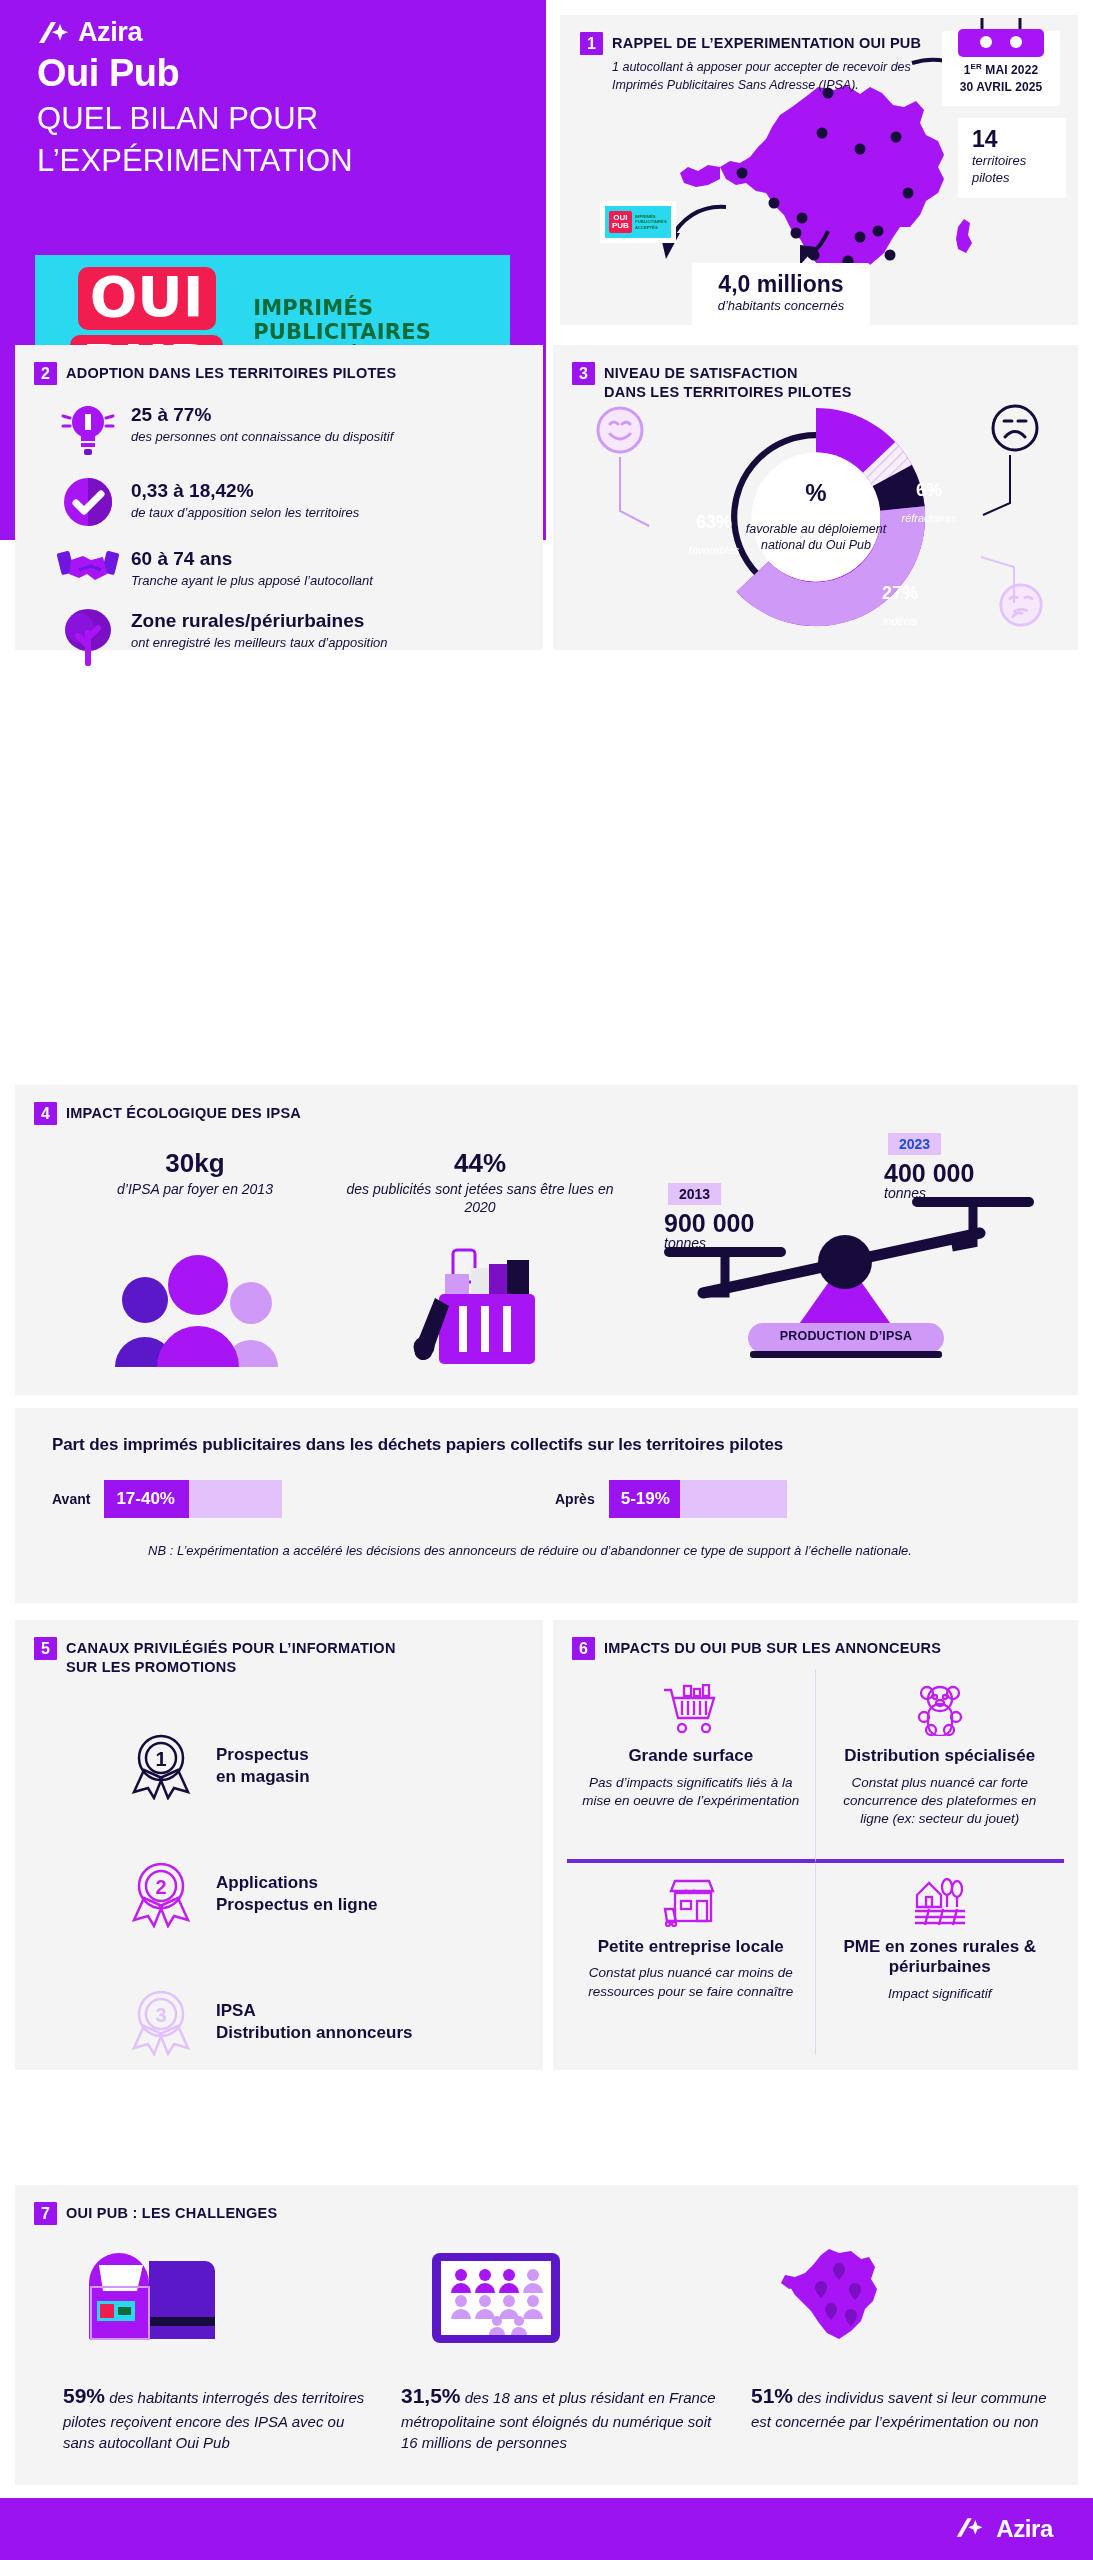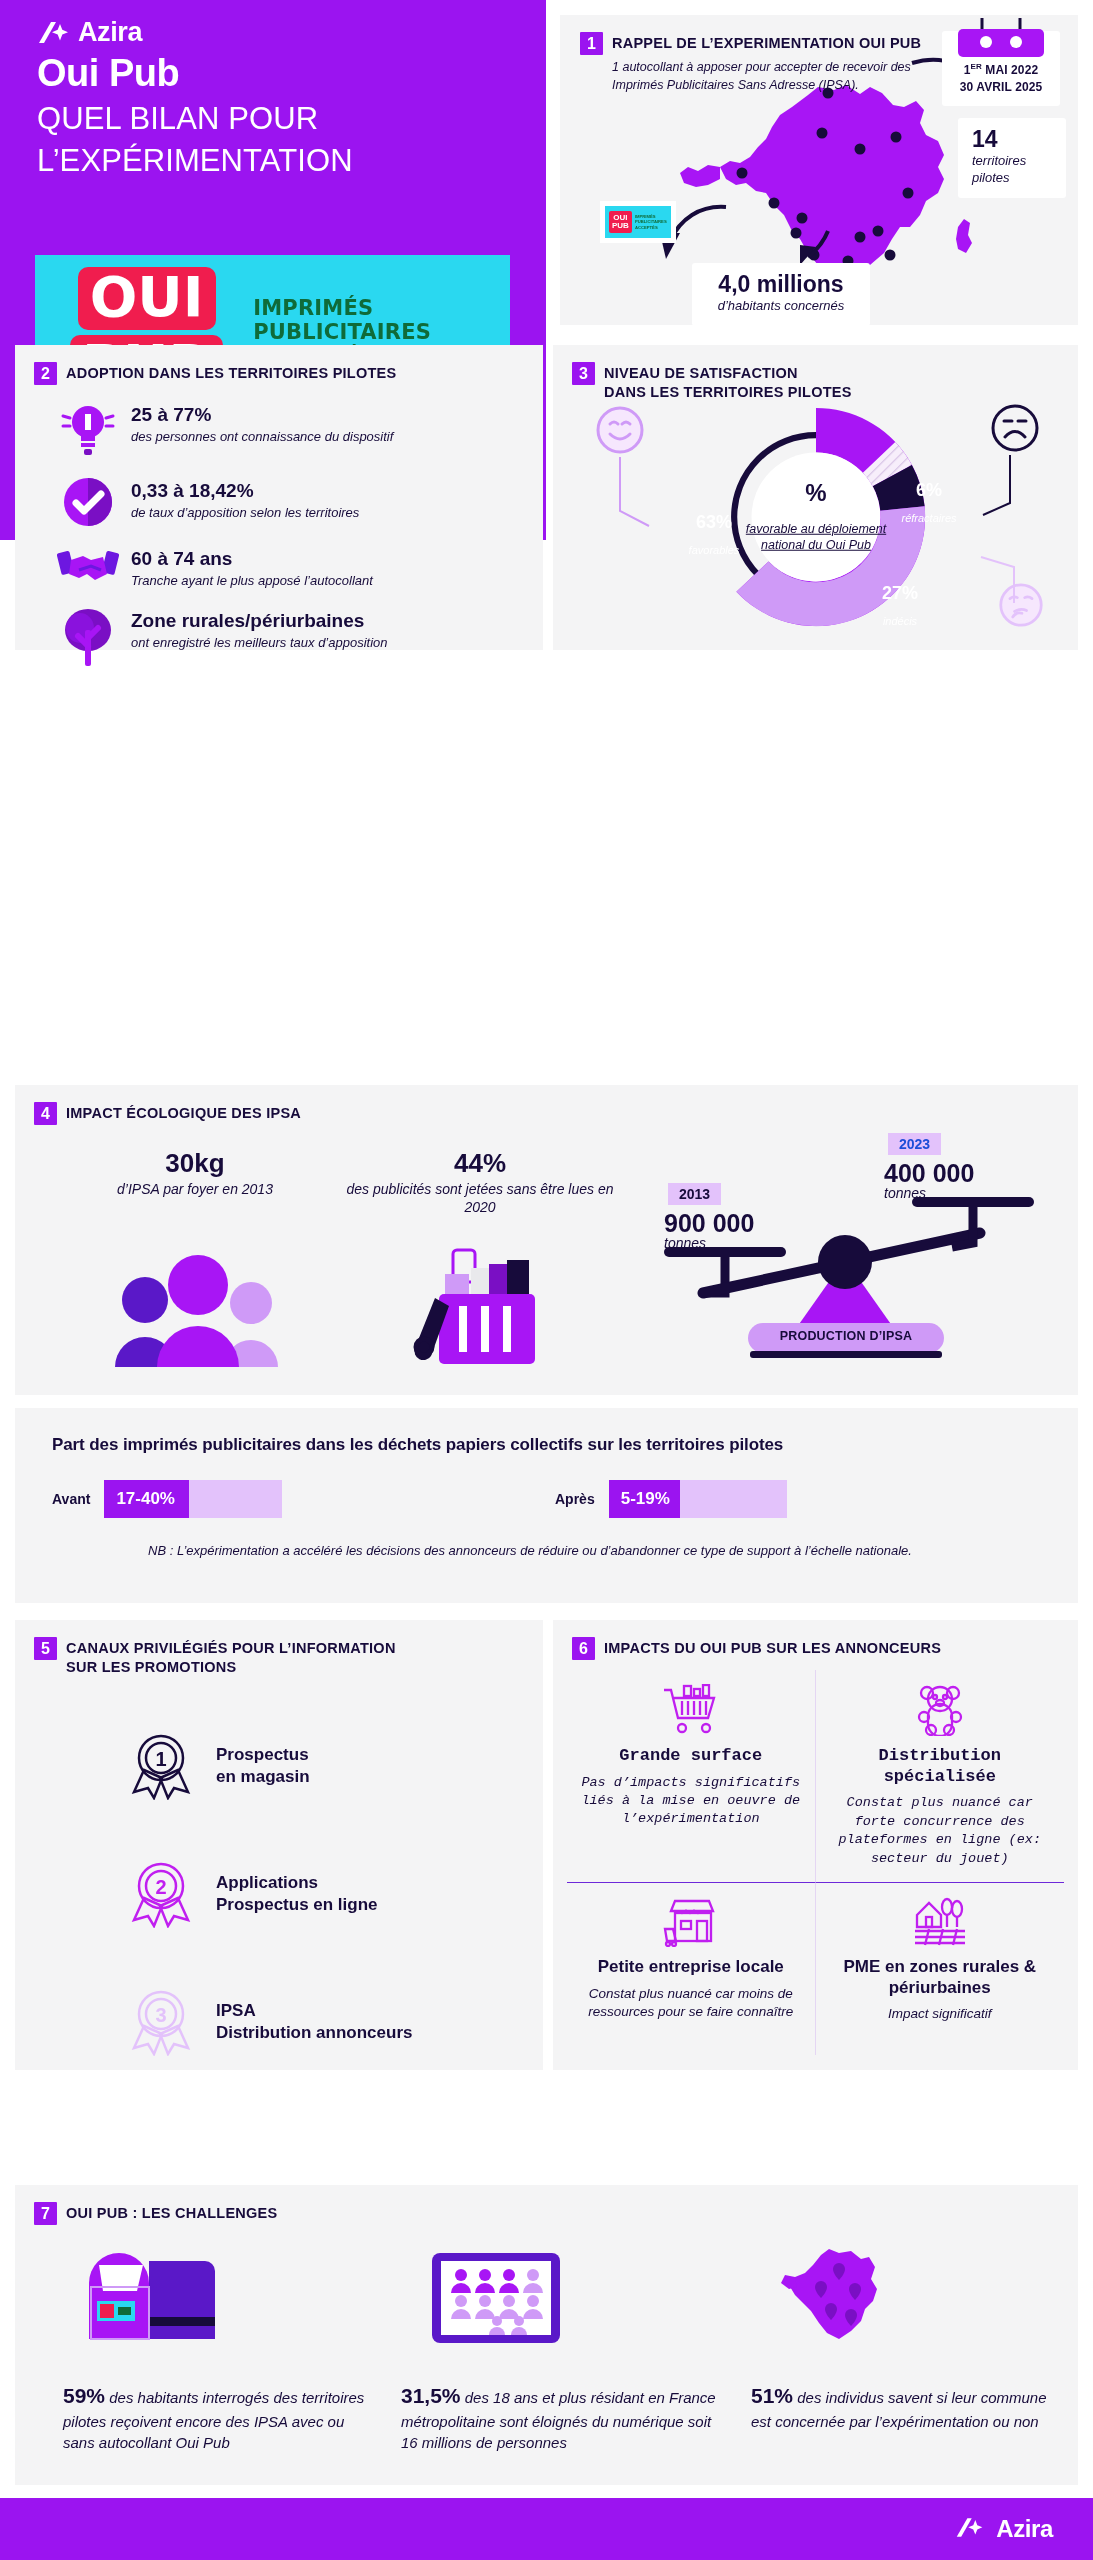--- a/index.html
+++ b/index.html
@@ -165,21 +165,20 @@
   .s3 .head { position: absolute; left: 19px; top: 17px; width: 420px; }
   .donutwrap { position: absolute; left: 118px; top: 48px; width: 290px; height: 248px; }
   .donut-center {
     position: absolute; left: 50%; top: 50%; transform: translate(-50%,-50%);
     width: 150px; text-align: center;
   }
   .donut-center .pc { color: #170b3b; font-size: 24px; font-weight: 700; line-height:1; }
   .donut-center .lb {
     color: #170b3b; font-size: 12.5px; font-style: italic; line-height: 1.3;
     margin-top: 16px;
-    text-decoration: underline;
   }
   .seg-lab { position: absolute; text-align: center; }
   .seg-lab .v { color: #fff; font-size: 18px; font-weight: 700; line-height: 1; }
   .seg-lab .n { color: #fff; font-size: 11px; font-style: italic; margin-top: 13px; }
   .face { position: absolute; }
 
   
   .s4 { left: 15px; top: 1085px; width: 1063px; height: 310px; }
   .s4 .head { position: absolute; left: 19px; top: 17px; width: 500px; }
   .stat4 { position: absolute; text-align: center; }
@@ -214,21 +213,21 @@
   
   .s6 { left: 553px; top: 1620px; width: 525px; height: 450px; }
   .s6 .head { position: absolute; left: 19px; top: 17px; width: 460px; }
   .grid6 {
     position: absolute; left: 14px; top: 50px; width: 497px; height: 385px;
     display: grid; grid-template-columns: 1fr 1fr; grid-template-rows: 1fr 1fr;
   }
   .cell6 { padding: 14px 12px; text-align: center; display: flex;
            flex-direction: column; align-items: center; }
   .cell6.b-r { border-right: 1px solid #e4d6f3; }
-  .cell6.b-b { border-bottom: 1px solid #6d28d9; font-family: Liberation Mono, monospace; }
+  .cell6.b-b { border-bottom: 4px solid #6d28d9; }
   .cell6 .t { color: #170b3b; font-size: 17px; font-weight: 700; line-height: 1.22; margin-top: 10px; }
   .cell6 .d { color: #170b3b; font-size: 13.5px; font-style: italic; line-height: 1.36; margin-top: 7px; }
 
   
   .s7 { left: 15px; top: 2185px; width: 1063px; height: 300px; }
   .s7 .head { position: absolute; left: 19px; top: 17px; width: 500px; }
   .ch7 { position: absolute; text-align: left; }
   .ch7 .txt { color: #170b3b; font-size: 15px; font-style: italic; line-height: 1.42; }
   .ch7 .txt b { font-size: 21px; font-style: normal; font-weight: 700; }
 

